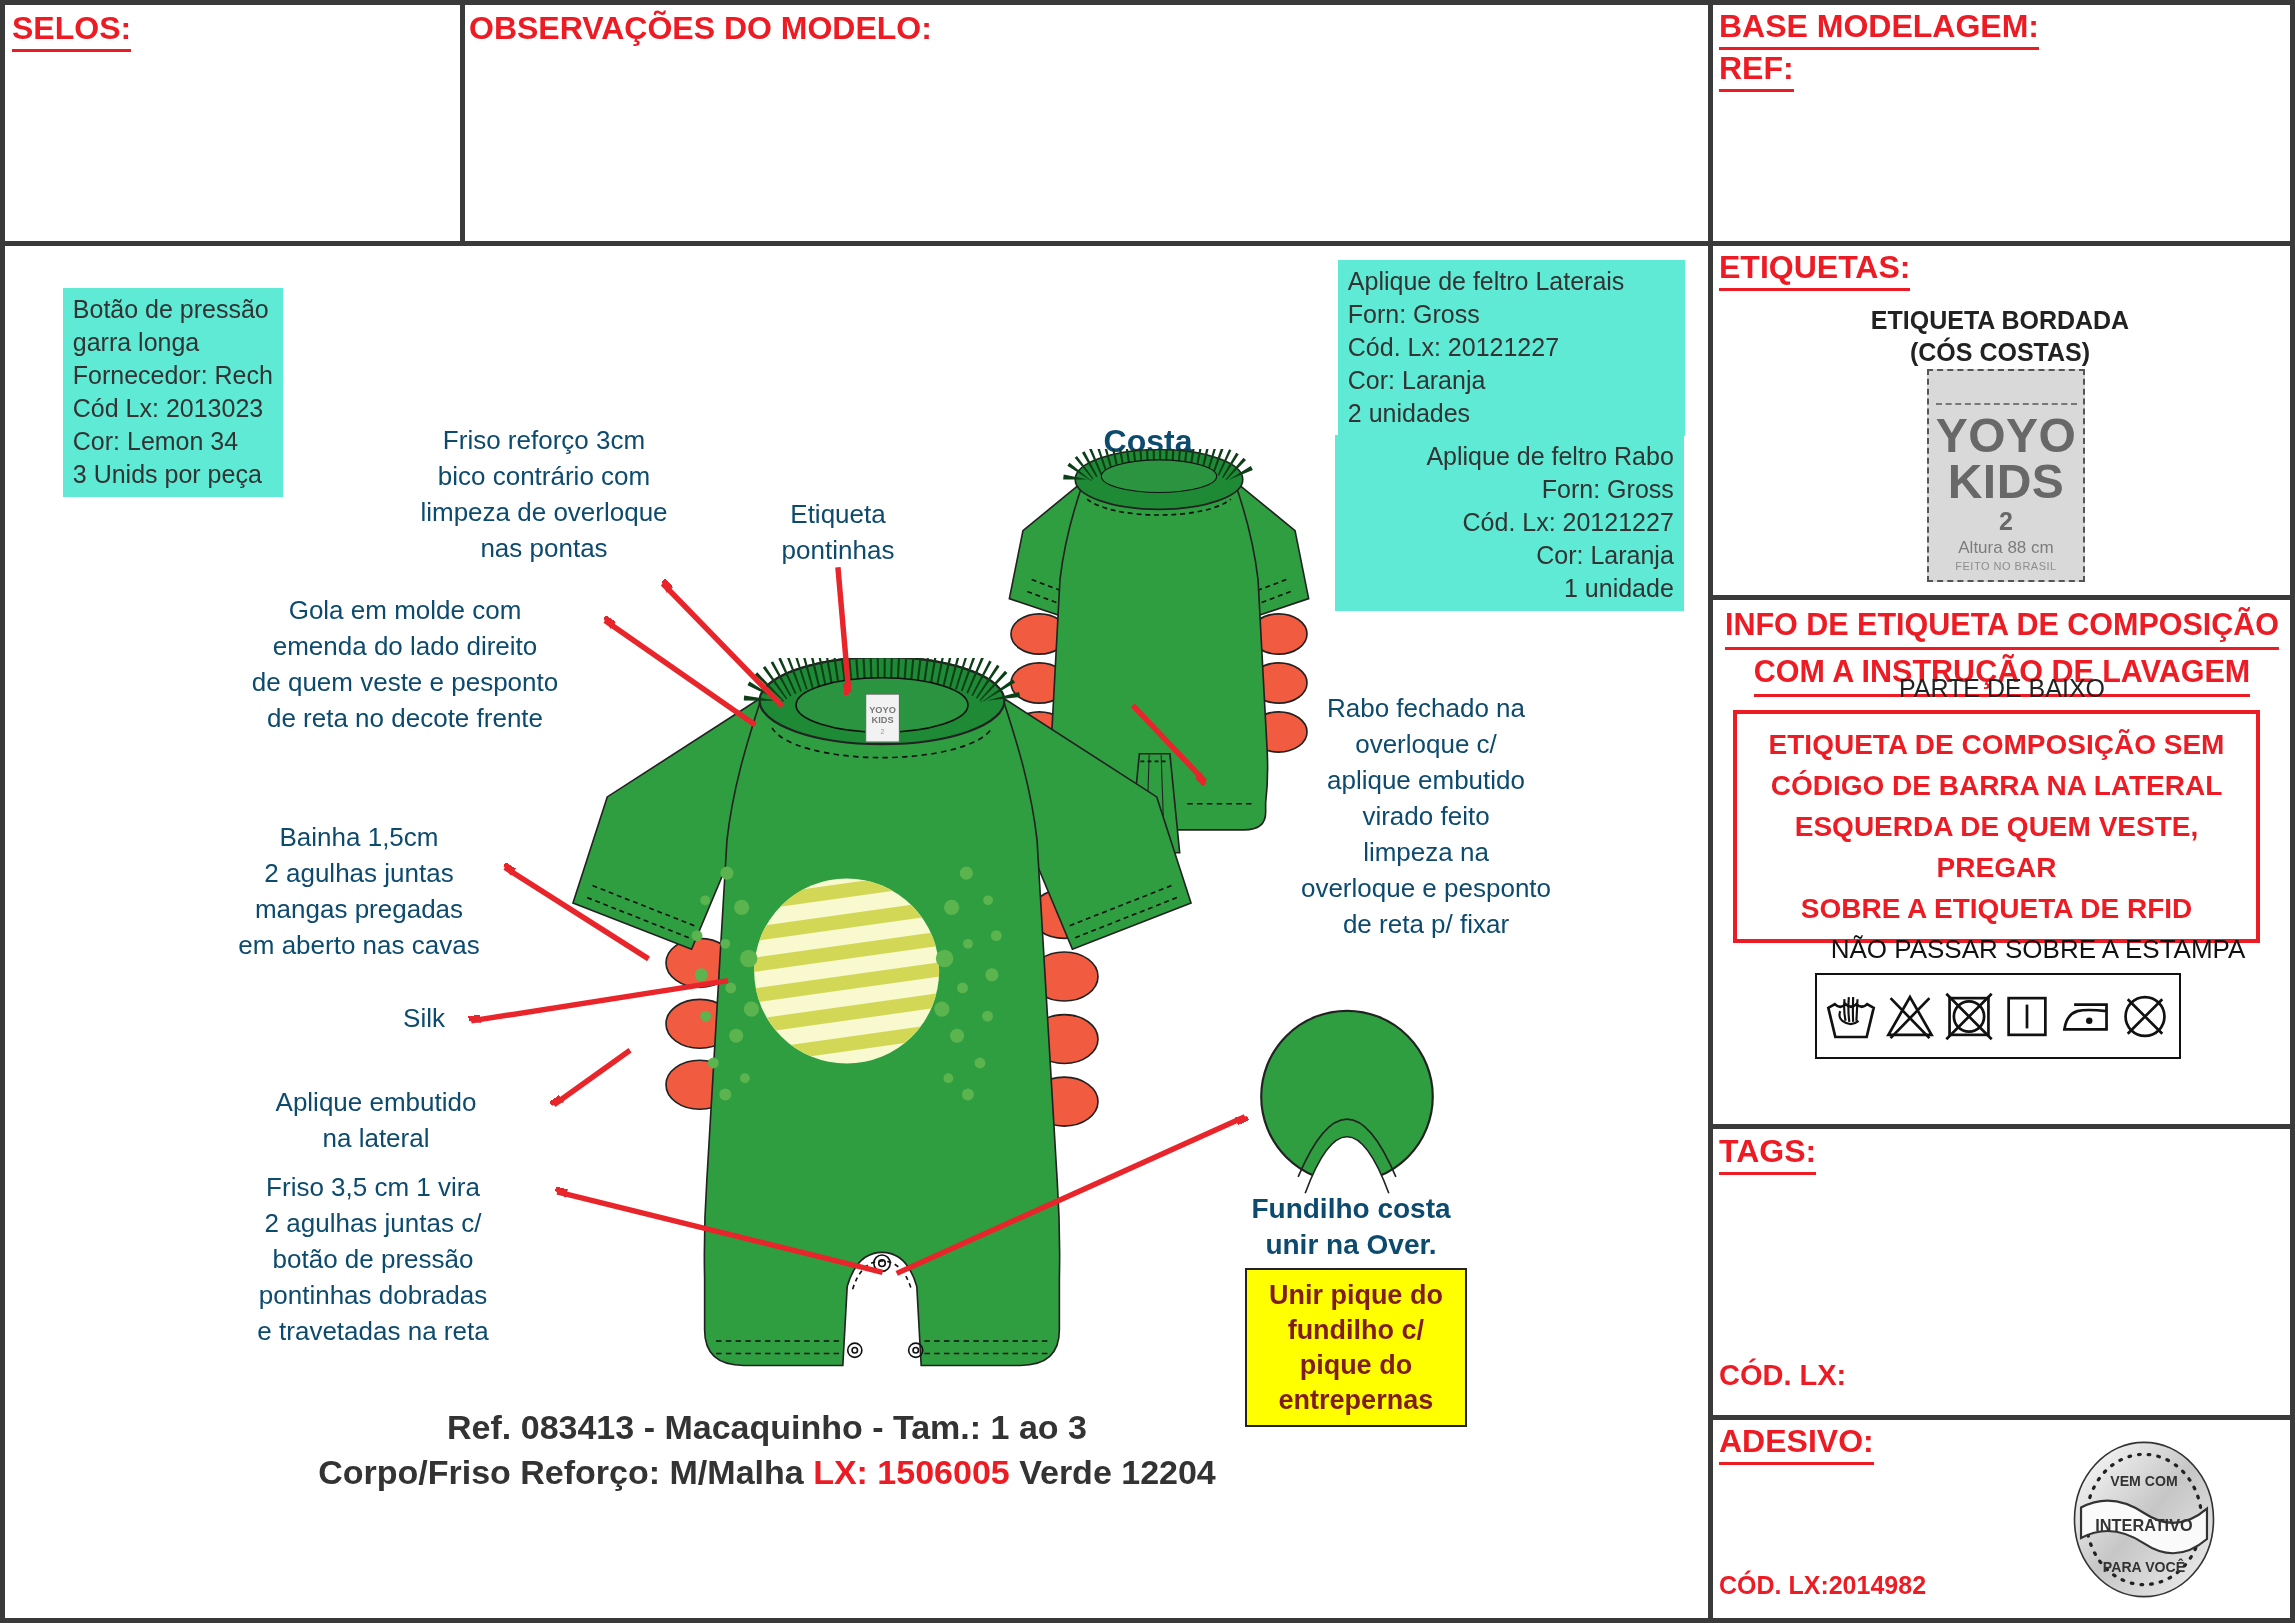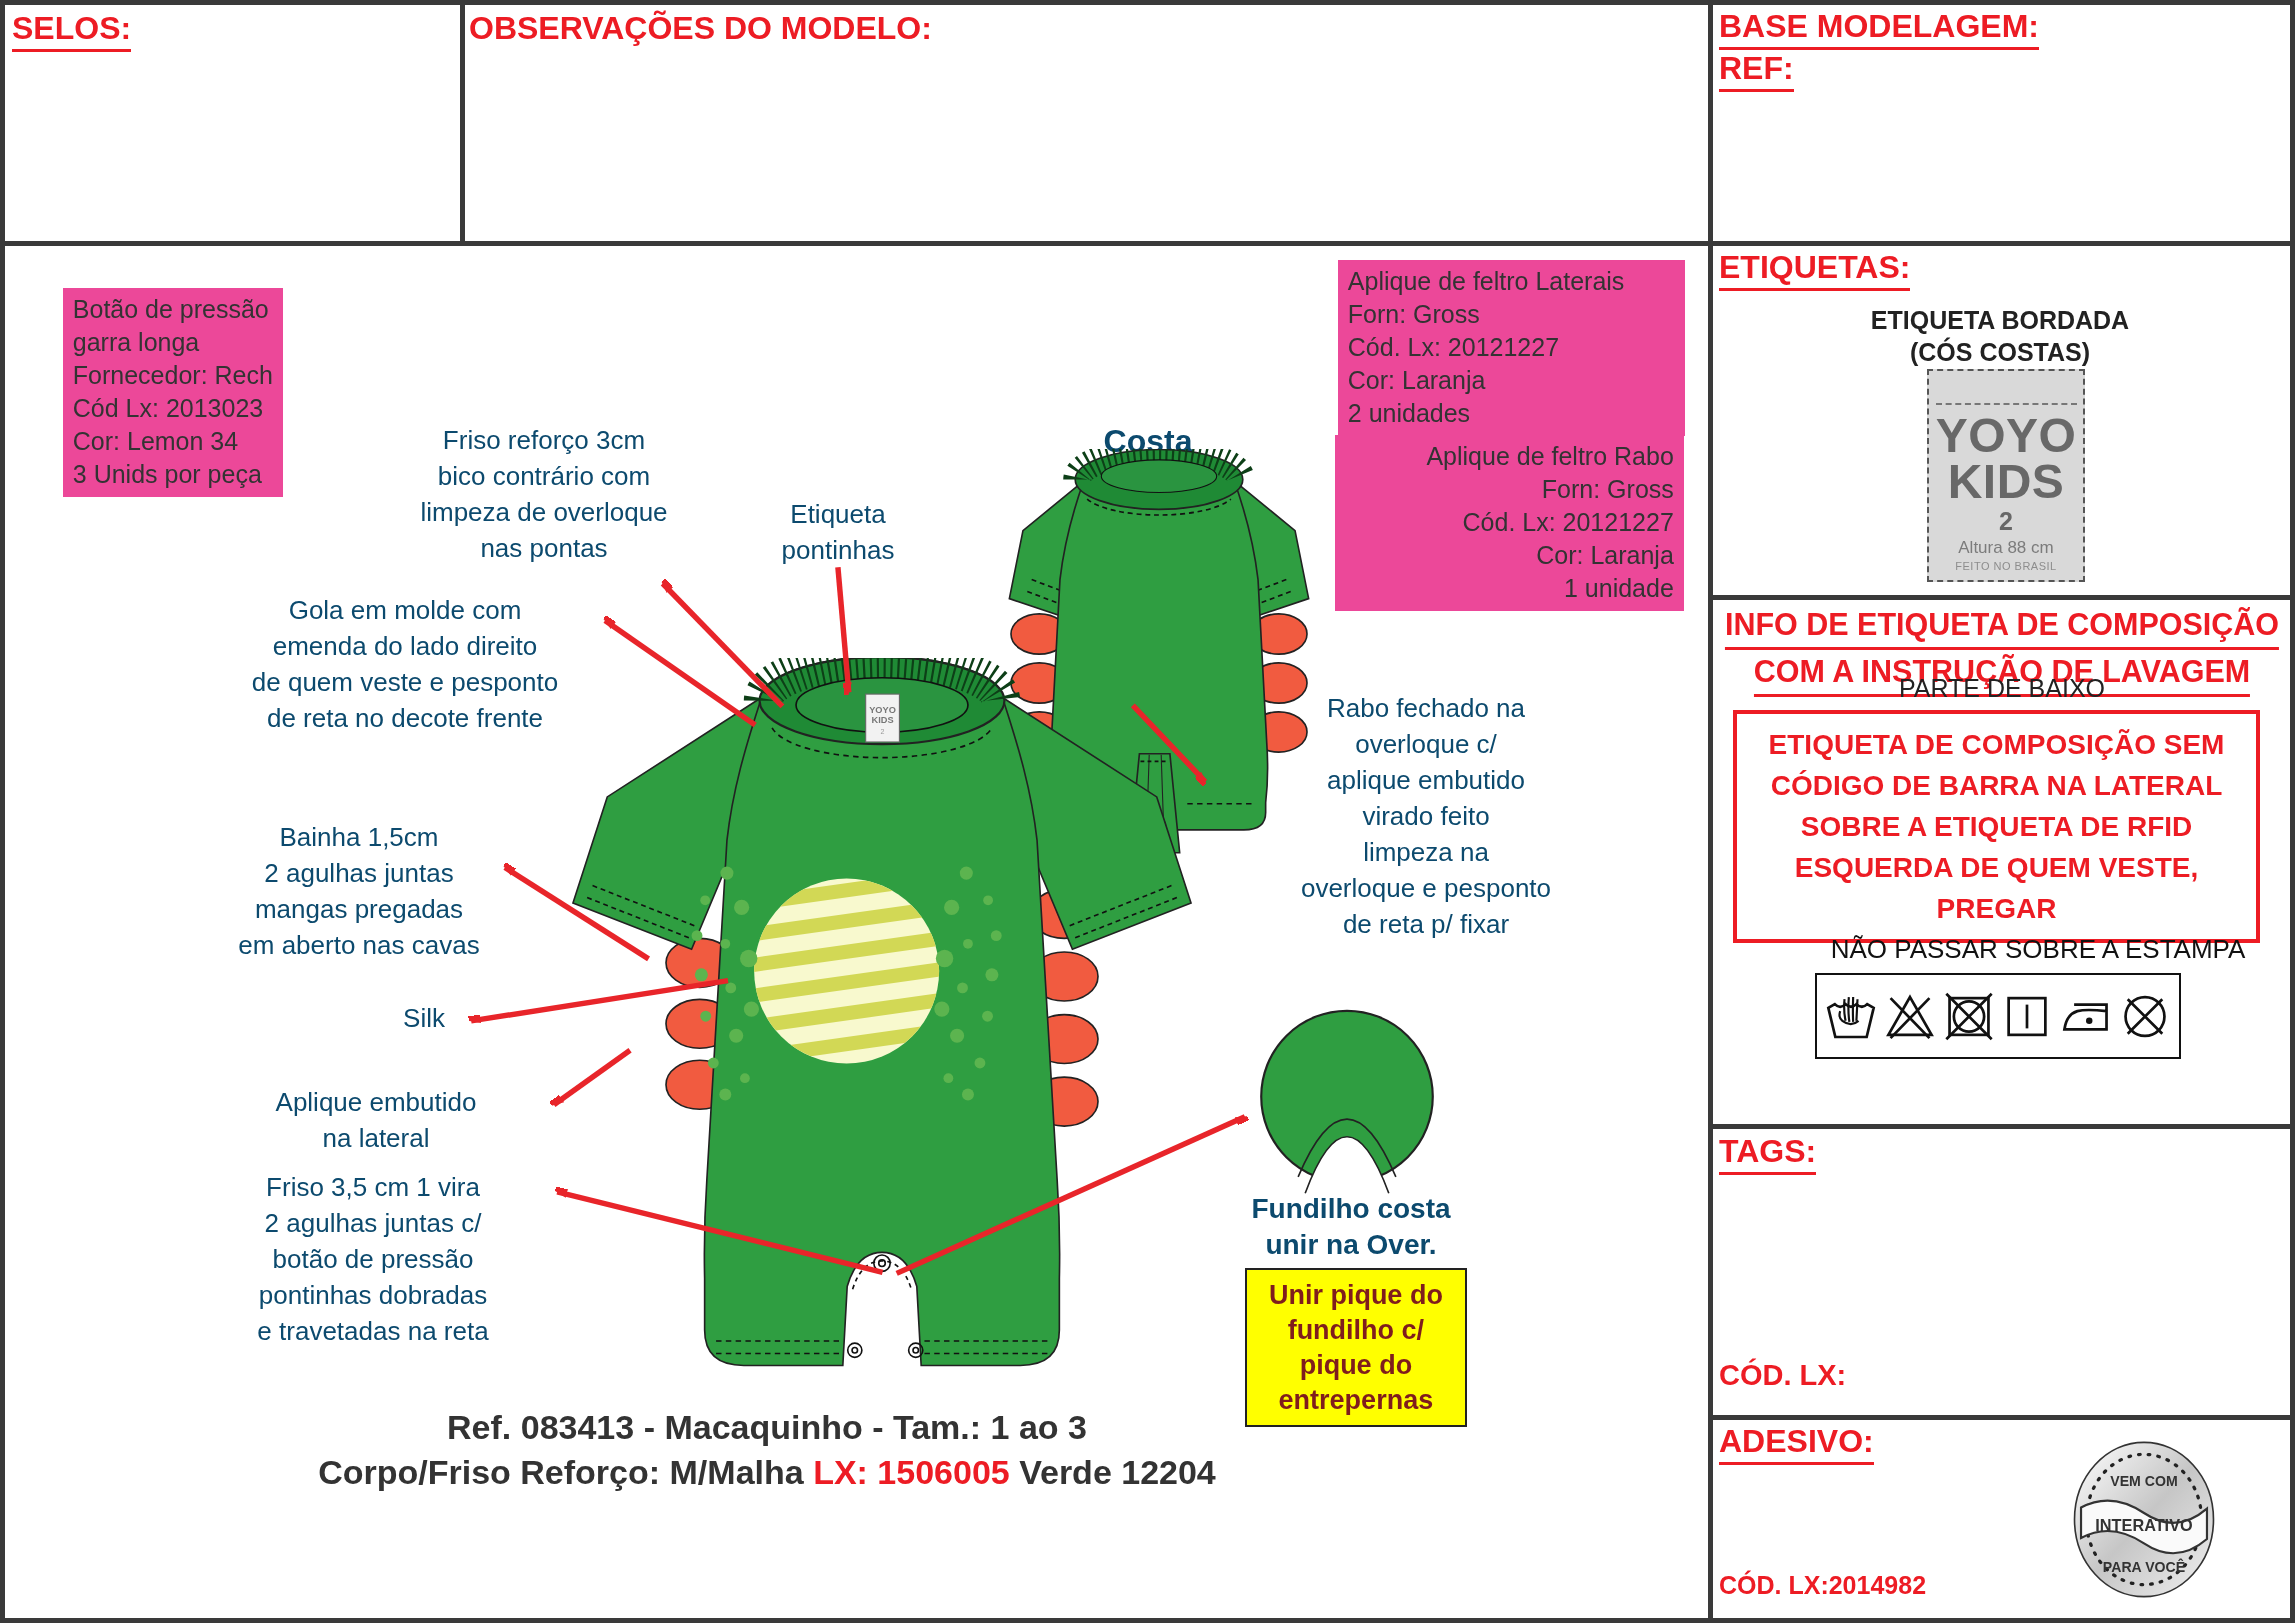--- a/index.html
+++ b/index.html
@@ -5,21 +5,21 @@
   html,body{margin:0;padding:0;background:#fff;}
   body{width:2295px;height:1624px;position:relative;font-family:"Liberation Sans",sans-serif;color:#333;}
   .abs{position:absolute;}
   .frame{position:absolute;left:0;top:0;width:2285px;height:1613px;border:5.4px solid #3a3a3a;}
   .vline{position:absolute;background:#3a3a3a;width:5.4px;}
   .hline{position:absolute;background:#3a3a3a;height:5.4px;}
   .rh{color:#ed1c24;font-weight:bold;font-size:32px;white-space:nowrap;}
   .u{border-bottom:3.8px solid currentColor;padding-bottom:2.2px;display:inline-block;}
   .ann{position:absolute;transform:translateX(-50%);text-align:center;font-size:26px;line-height:36px;color:#0c4a6e;white-space:nowrap;}
   .ann.bold{font-weight:bold;}
-  .note{position:absolute;background:#ec4899;color:#333;font-size:25px;line-height:33px;padding:5.4px 9.8px;white-space:nowrap;}
+  .note{position:absolute;background:#5eead4;color:#333;font-size:25px;line-height:33px;padding:5.4px 9.8px;white-space:nowrap;}
   .notebox{position:absolute;background:#ffff00;color:#7f1d1d;font-weight:bold;font-size:27px;line-height:35px;padding:7.6px 5.4px;text-align:center;border:2.7px solid #222;}
   .footer{position:absolute;left:141px;top:1405px;width:1252px;text-align:center;font-weight:bold;font-size:34px;line-height:45px;color:#333;white-space:nowrap;}
   .lx{color:#ed1c24;}
   .center-rp{position:absolute;transform:translateX(-50%);text-align:center;white-space:nowrap;}
   .etq-label{position:absolute;left:1927px;top:369px;width:158px;height:213px;background:#d9d9d9;border:2.2px dashed #555;box-sizing:border-box;text-align:center;color:#686868;}
   .redbox{position:absolute;left:1733px;top:710px;width:527px;box-sizing:border-box;border:4.9px solid #ed1c24;color:#ed1c24;font-weight:bold;font-size:28px;line-height:41px;text-align:center;padding:9.8px 2.2px;}
   .carebox{position:absolute;left:1815px;top:973px;width:366px;height:86px;border:2.2px solid #111;display:flex;align-items:center;justify-content:space-around;padding:0 4.4px;box-sizing:border-box;}
   svg{display:block;}
   .lbl-brand{font-weight:bold;font-size:48px;line-height:46px;letter-spacing:0.5px;}
   .lbl-size{font-weight:bold;font-size:25px;line-height:32px;}
@@ -61,22 +61,22 @@
 </div>
 
 <div class="center-rp" style="left:2002px;top:603px;color:#ed1c24;font-weight:bold;font-size:30.5px;line-height:42px;">
   <div><span class="u" style="border-bottom-width:3.3px;">INFO DE ETIQUETA DE COMPOSIÇÃO</span></div>
   <div><span class="u" style="border-bottom-width:3.3px;">COM A INSTRUÇÃO DE LAVAGEM</span></div>
 </div>
 <div class="center-rp" style="left:2002px;top:674px;font-weight:normal;font-size:25px;color:#222;">PARTE DE BAIXO</div>
 <div class="redbox">
   <div>ETIQUETA DE COMPOSIÇÃO SEM</div>
   <div>CÓDIGO DE BARRA NA LATERAL</div>
+  <div>ESQUERDA DE QUEM VESTE, PREGAR</div>
   <div>SOBRE A ETIQUETA DE RFID</div>
-  <div>ESQUERDA DE QUEM VESTE, PREGAR</div>
 </div>
 <div class="center-rp" style="left:1998px;top:934px;font-weight:normal;font-size:26px;color:#111;margin-left:40px;">NÃO PASSAR SOBRE A ESTAMPA</div>
 
 <div class="carebox">
   <svg width="54" height="69" viewBox="0 0 100 100">
     <path d="M8,34 L20,27 Q30,37 40,27 Q50,37 60,27 Q70,37 80,27 L92,34 L79,88 L21,88 Z" fill="none" stroke="#111" stroke-width="5"></path>
     <path d="M38,18 Q36,40 40,58 M46,14 Q44,40 47,60 M54,14 Q53,40 54,60 M62,18 Q61,40 60,58 M34,58 Q50,70 64,58 M30,40 Q26,52 34,58" fill="none" stroke="#111" stroke-width="4"></path>
   </svg>
   <svg width="54" height="69" viewBox="0 0 100 100">
     <path d="M50,14 L90,84 L10,84 Z" fill="none" stroke="#111" stroke-width="5"></path>

